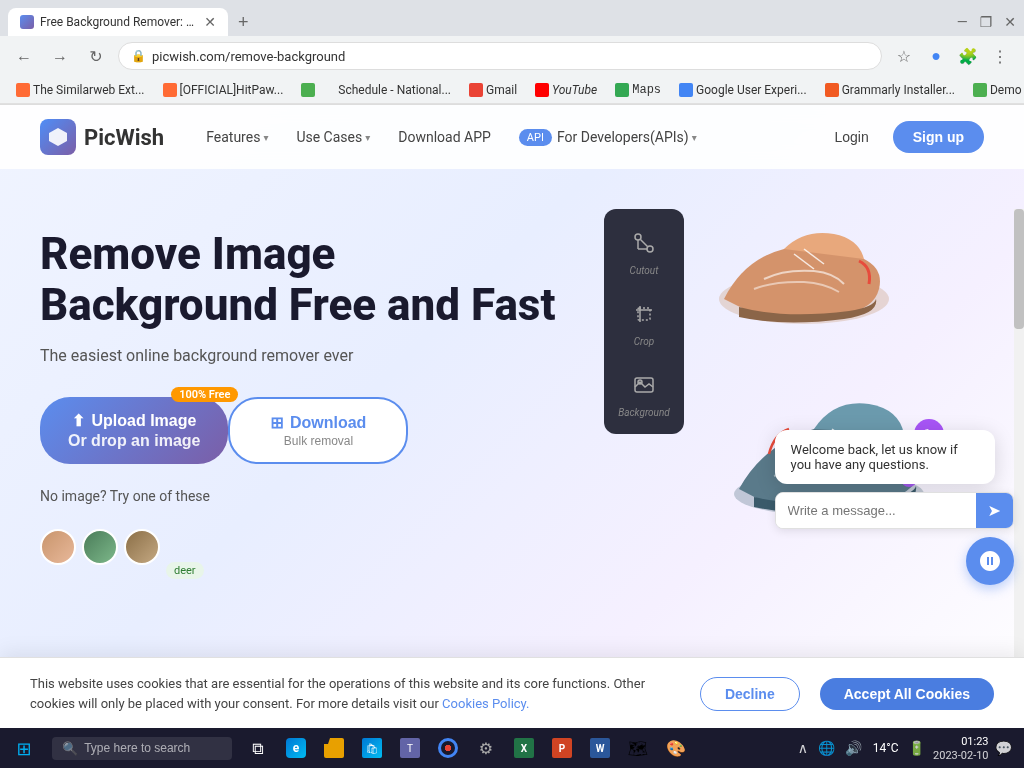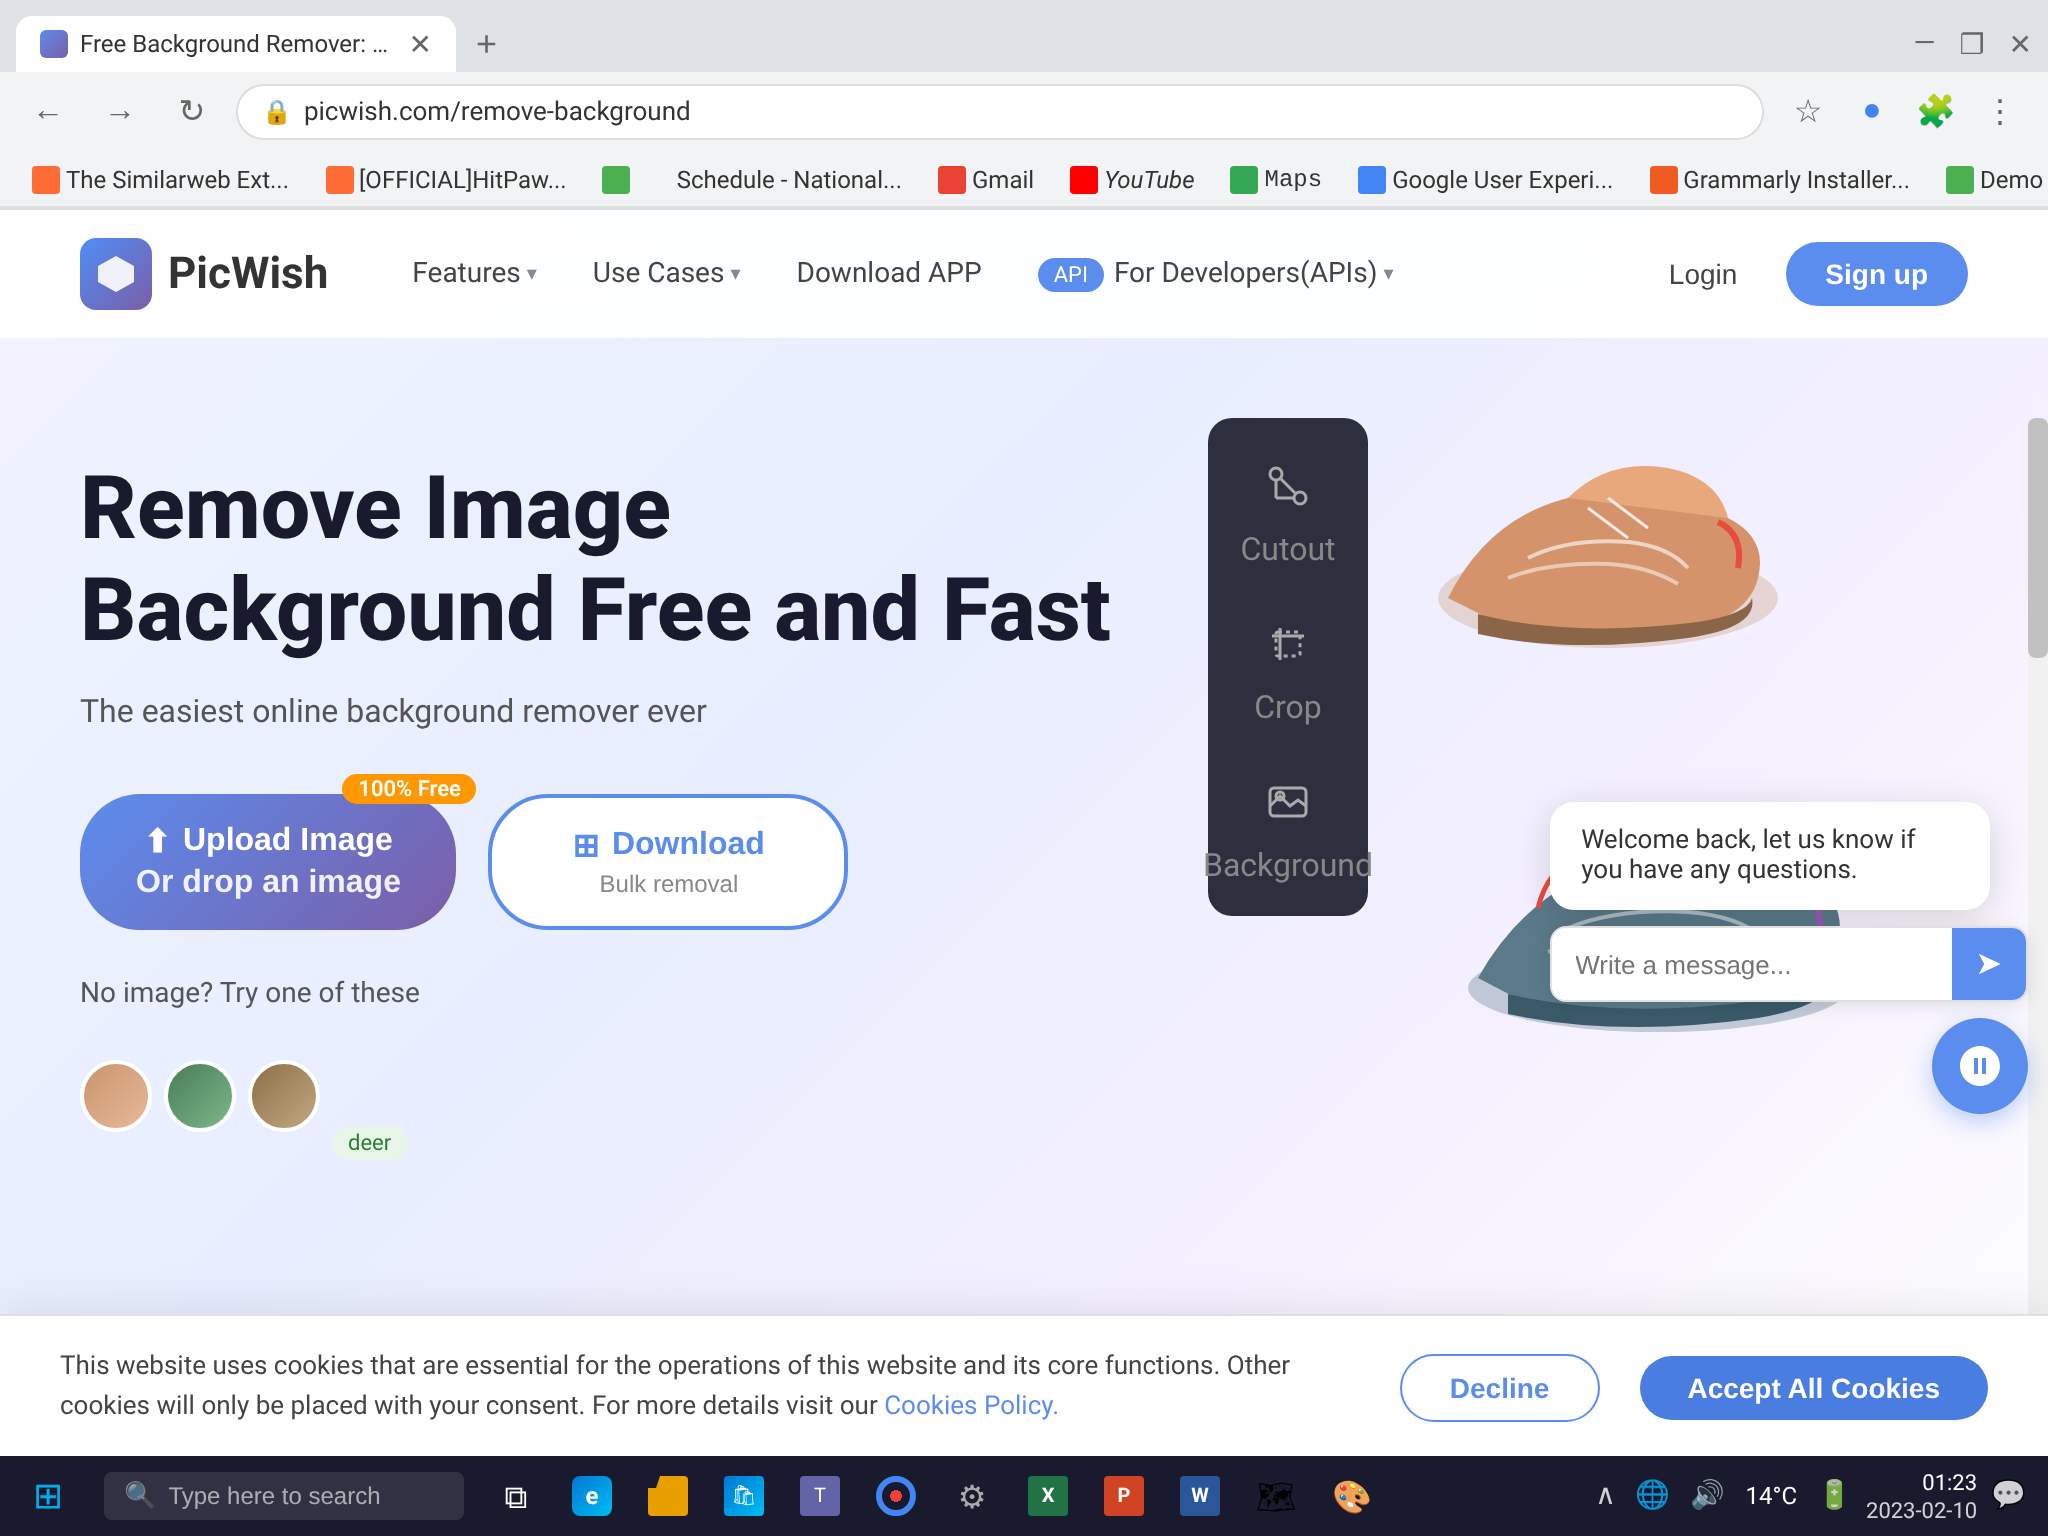--- a/index.html
+++ b/index.html
@@ -39,46 +39,46 @@
     .api-badge { background: #5b8dee; color: white; border-radius: 12px; padding: 2px 8px; font-size: 11px; margin-right: 2px; }
     .nav-actions { display: flex; align-items: center; gap: 12px; margin-left: auto; }
     .login-btn { font-size: 14px; color: #444; cursor: pointer; padding: 6px 12px; border: none; background: none; }
     .signup-btn { background: #5b8dee; color: white; border: none; border-radius: 20px; padding: 8px 20px; font-size: 14px; font-weight: 600; cursor: pointer; }
 
     
     .hero { display: flex; padding: 40px 40px 20px; position: relative; min-height: 460px; }
     .hero-left { flex: 1; padding-top: 20px; }
     .hero-title { font-size: 44px; font-weight: 800; color: #1a1a2e; line-height: 1.15; margin-bottom: 16px; }
     .hero-subtitle { font-size: 16px; color: #555; margin-bottom: 32px; }
-    .hero-buttons { display: flex; gap: 16px; margin-bottom: 24px; align-items: center; }
+    .hero-buttons { display: flex; gap: 0; margin-bottom: 24px; align-items: center; }
     .upload-btn-wrap { position: relative; }
     .free-badge { position: absolute; top: -10px; right: -10px; background: #ff9800; color: white; border-radius: 10px; padding: 1px 8px; font-size: 11px; font-weight: 600; z-index: 2; }
     .upload-btn { background: linear-gradient(135deg, #5b8dee, #7b5ea7); color: white; border: none; border-radius: 30px; padding: 14px 28px; font-size: 16px; font-weight: 700; cursor: pointer; display: flex; flex-direction: column; align-items: center; gap: 2px; min-width: 180px; }
     .upload-btn .upload-subtitle { font-size: 16px; font-weight: 700; opacity: 0.9; }
     .download-btn { background: white; color: #5b8dee; border: 2px solid #5b8dee; border-radius: 30px; padding: 14px 28px; font-size: 16px; font-weight: 700; cursor: pointer; display: flex; flex-direction: column; align-items: center; gap: 2px; min-width: 180px; }
     .download-btn .download-subtitle { font-size: 12px; font-weight: 400; color: #888; }
     .no-image-text { font-size: 14px; color: #555; margin-bottom: 10px; }
     .sample-images { display: flex; gap: 6px; align-items: center; }
     .sample-img { width: 36px; height: 36px; border-radius: 50%; overflow: hidden; border: 2px solid white; }
     .sample-img-1 { background: linear-gradient(135deg, #c8956c, #e8b89a); }
     .sample-img-2 { background: linear-gradient(135deg, #4a7c59, #7db88a); }
     .sample-img-3 { background: linear-gradient(135deg, #8b6f47, #c4a882); }
     .sample-text { color: #3b82f6; font-size: 13px; text-decoration: underline; }
 
     
     .hero-right { position: absolute; right: 0; top: 20px; width: 500px; height: 420px; }
     .tool-panel { position: absolute; left: 80px; top: 20px; width: 80px; background: #2d2f3e; border-radius: 12px; padding: 16px 8px; display: flex; flex-direction: column; gap: 20px; align-items: center; z-index: 2; }
     .tool-item { display: flex; flex-direction: column; align-items: center; gap: 4px; cursor: pointer; }
     .tool-icon { width: 36px; height: 36px; border-radius: 8px; display: flex; align-items: center; justify-content: center; color: #aaa; font-size: 18px; }
-    .tool-label { font-size: 16px; color: #888; text-align: center; }
+    .tool-label { font-size: 10px; color: #888; text-align: center; font-style: italic; }
     .shoe-image-area { position: absolute; right: 20px; top: 0; width: 360px; height: 400px; }
     .pencil-icon-floating { position: absolute; right: 60px; top: 230px; width: 30px; height: 30px; background: #a855f7; border-radius: 50%; display: flex; align-items: center; justify-content: center; color: white; font-size: 14px; z-index: 3; }
 
     
-    .chat-widget { position: absolute; right: 10px; bottom: 72px; z-index: 20; }
+    .chat-widget { position: absolute; right: 10px; bottom: 44px; z-index: 20; }
     .chat-bubble { background: white; border-radius: 12px; padding: 12px 16px; box-shadow: 0 4px 20px rgba(0,0,0,0.15); max-width: 220px; margin-bottom: 8px; font-size: 13px; color: #333; }
     .chat-input-area { display: flex; background: white; border-radius: 8px; border: 1px solid #e0e0e0; overflow: hidden; box-shadow: 0 2px 10px rgba(0,0,0,0.1); }
     .chat-input { flex: 1; padding: 10px 12px; font-size: 13px; border: none; outline: none; color: #999; }
     .chat-send-btn { background: #5b8dee; color: white; border: none; padding: 8px 12px; cursor: pointer; font-size: 16px; }
     .chat-fab { position: absolute; bottom: -50px; right: 0; width: 48px; height: 48px; background: #5b8dee; border-radius: 50%; display: flex; align-items: center; justify-content: center; color: white; font-size: 24px; cursor: pointer; box-shadow: 0 4px 12px rgba(91,141,238,0.4); }
 
     
     .cookie-banner { position: absolute; bottom: 0; left: 0; right: 0; background: white; border-top: 1px solid #e0e0e0; padding: 16px 30px; display: flex; align-items: center; gap: 20px; box-shadow: 0 -4px 20px rgba(0,0,0,0.08); z-index: 100; }
     .cookie-text { flex: 1; font-size: 13px; color: #444; line-height: 1.5; }
     .cookie-link { color: #5b8dee; text-decoration: none; }

